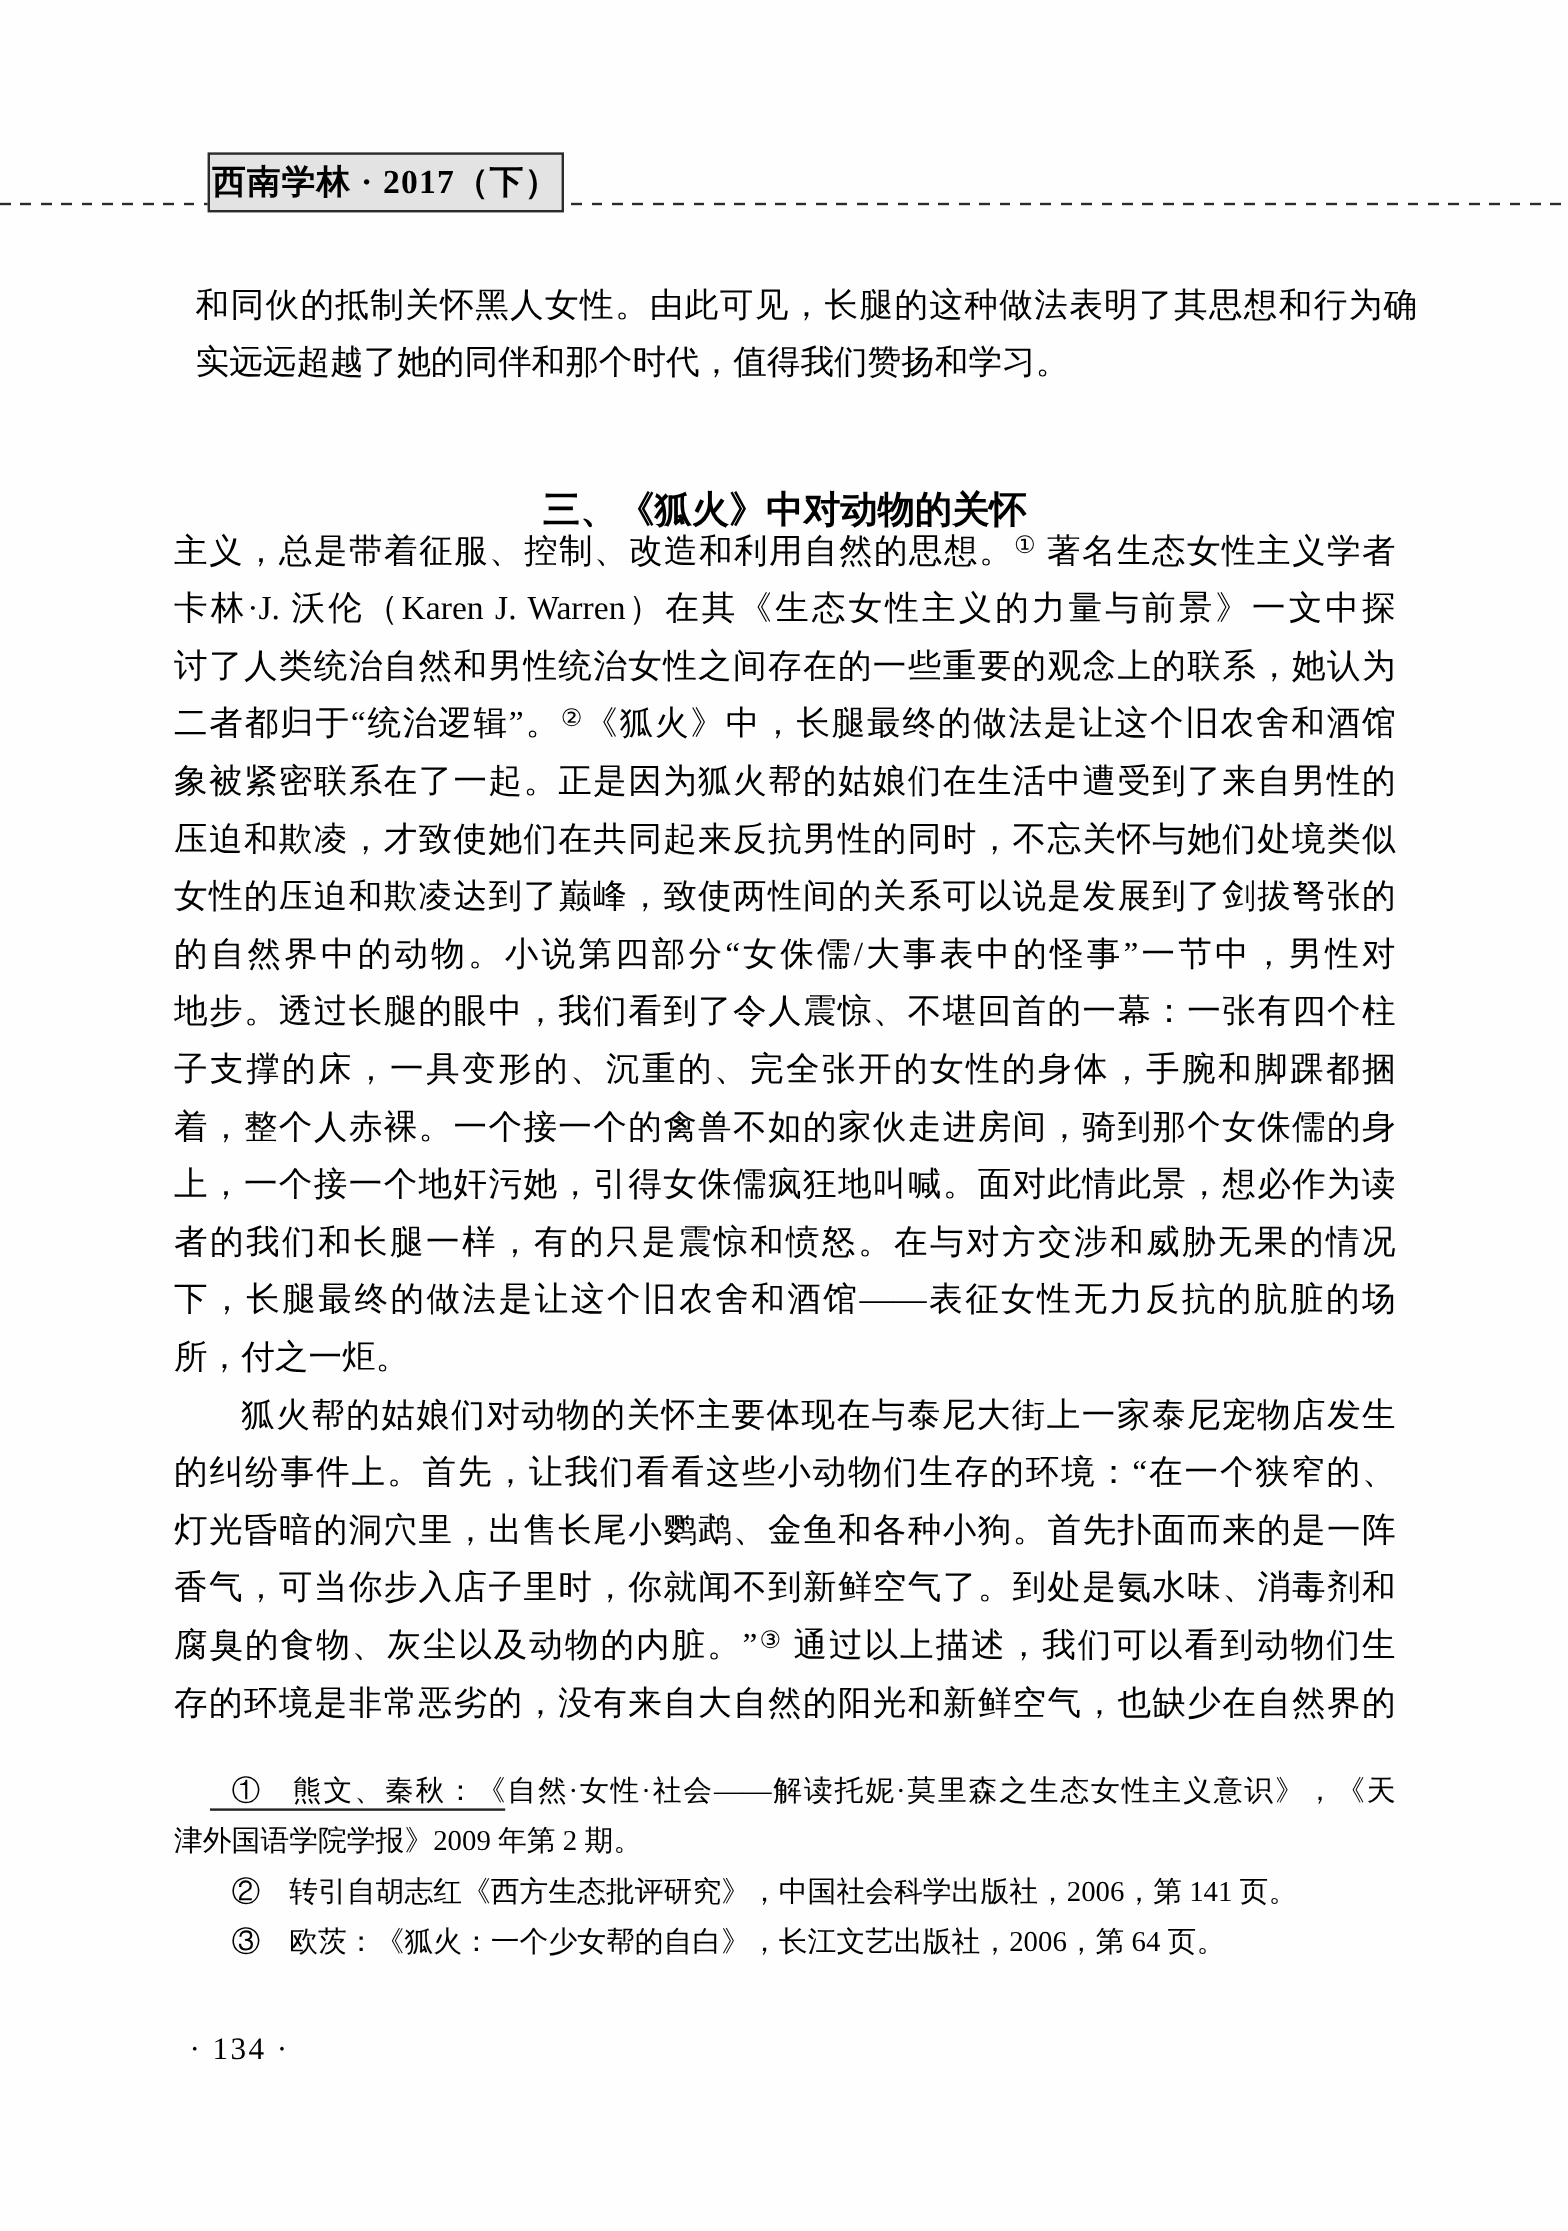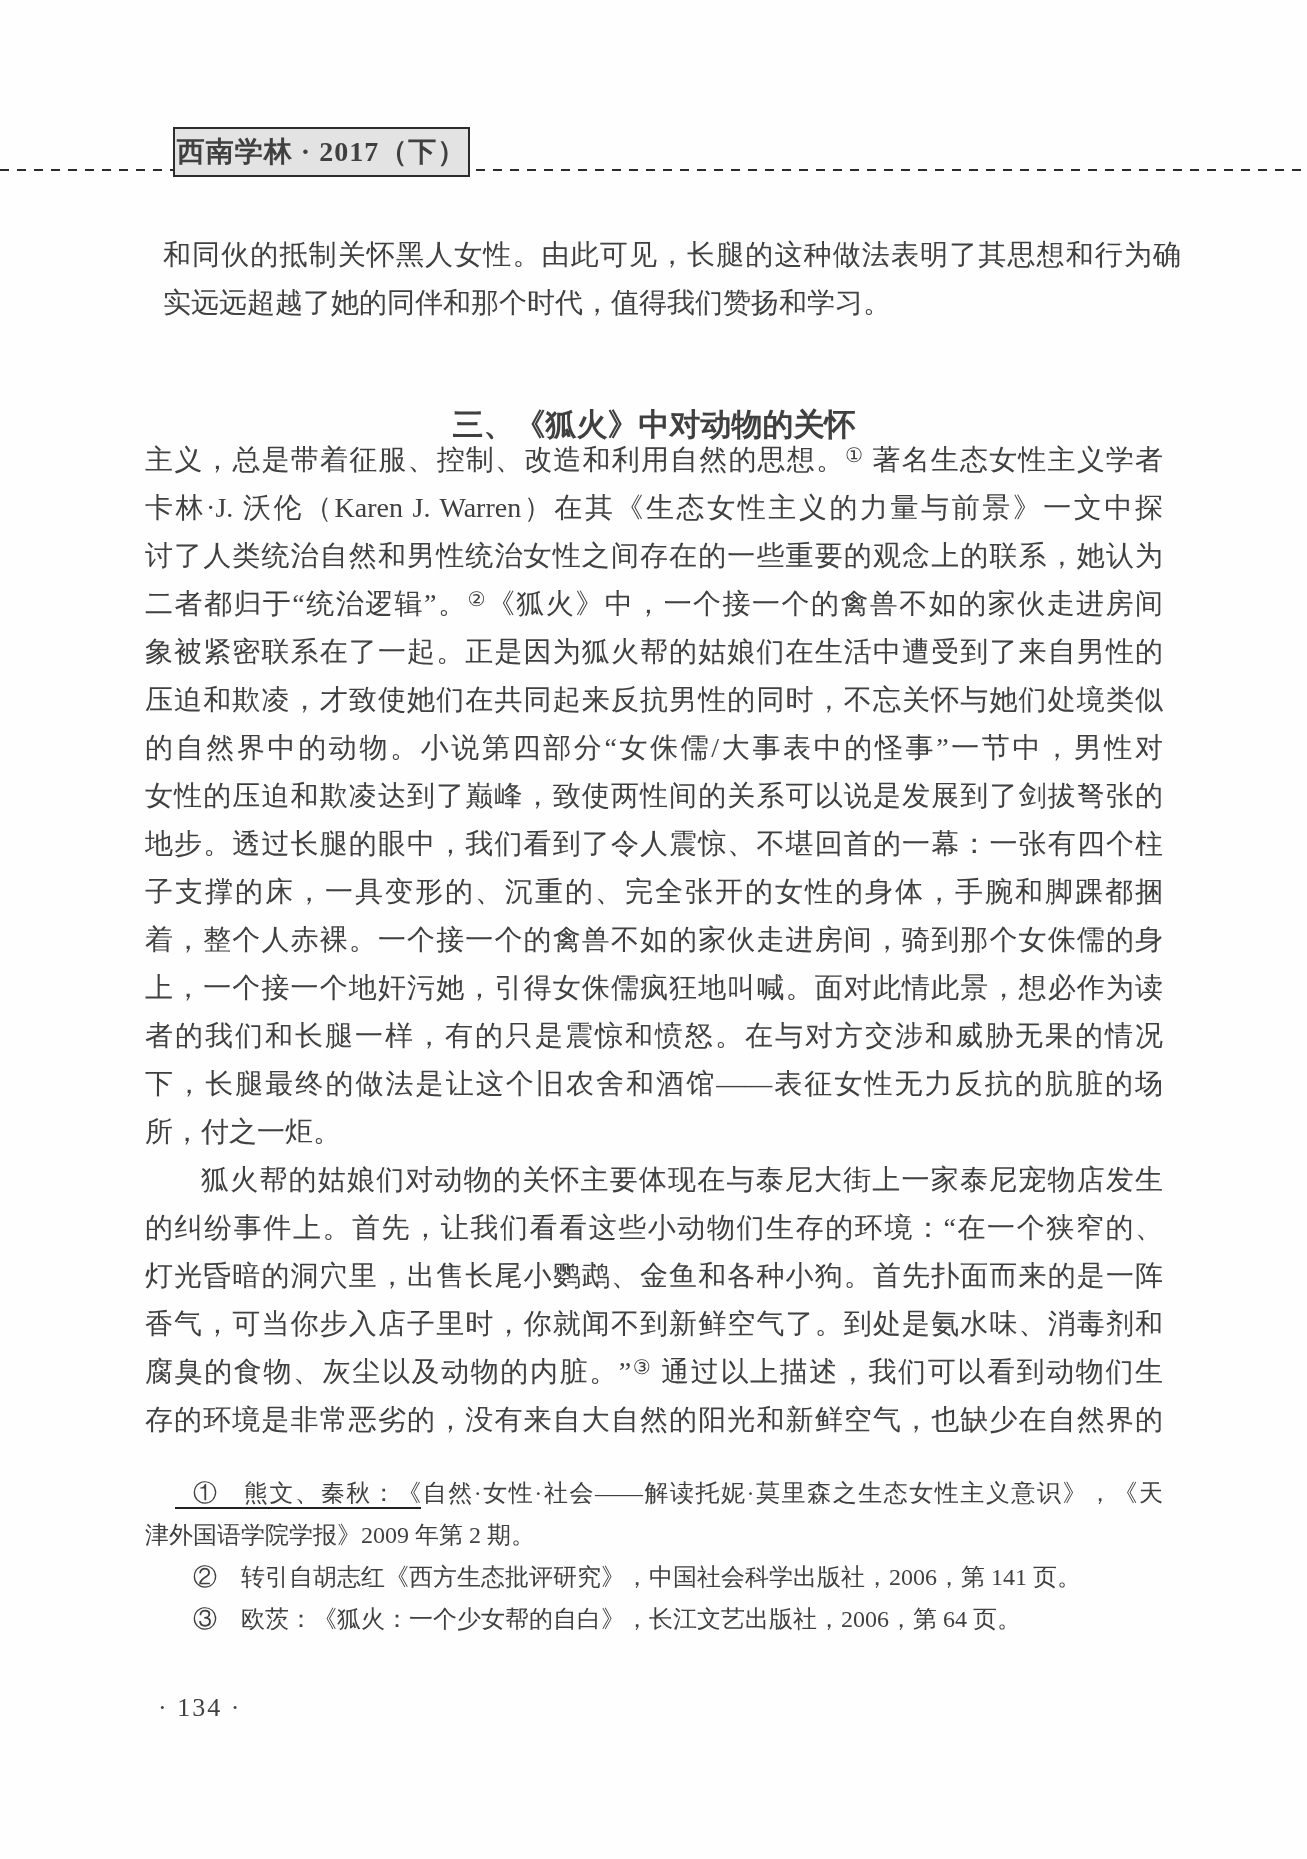--- a/index.html
+++ b/index.html
@@ -1,21 +1,21 @@
 <!DOCTYPE html>
 <html><head>
 <meta charset="utf-8">
 <style>
   html,body{margin:0;padding:0;background:#ffffff;}
   .page{
     position:relative;
     width:1307px;height:1859px;
     background:#fefefe;
     font-family:"Liberation Serif","DejaVu Serif",serif;
-    color:#404040;
+    color:#000000;
     overflow:hidden;
   }
   
   .journal-box{
     position:absolute;left:173px;top:127px;width:297px;height:50px;
     background:#e3e3e3;border:2px solid #2c2c2c;box-sizing:border-box;
     display:flex;align-items:center;justify-content:center;
     font-weight:bold;font-size:28px;letter-spacing:1px;
     z-index:2;
   }
@@ -71,25 +71,25 @@
       <div class="line last"><span>实远远超越了她的同伴和那个时代，值得我们赞扬和学习。</span></div>
     </div>
 
   <div class="section-heading">三、《狐火》中对动物的关怀</div>
 
   <div class="col body-text">
 
       <div class="line"><span>主义，总是带着征服、控制、改造和利用自然的思想。</span><sup>①</sup><span> 著名生态女性主义学者</span></div>
       <div class="line"><span>卡林·J. 沃伦（Karen J. Warren）在其《生态女性主义的力量与前景》一文中探</span></div>
       <div class="line"><span>讨了人类统治自然和男性统治女性之间存在的一些重要的观念上的联系，她认为</span></div>
-      <div class="line"><span>二者都归于“统治逻辑”。</span><sup>②</sup><span>《狐火》中，一个接一个的禽兽不如的家伙走进房间</span></div>
+      <div class="line"><span>二者都归于“统治逻辑”。</span><sup>②</sup><span>《狐火》中，长腿最终的做法是让这个旧农舍和酒馆</span></div>
       <div class="line"><span>象被紧密联系在了一起。正是因为狐火帮的姑娘们在生活中遭受到了来自男性的</span></div>
       <div class="line"><span>压迫和欺凌，才致使她们在共同起来反抗男性的同时，不忘关怀与她们处境类似</span></div>
+      <div class="line"><span>女性的压迫和欺凌达到了巅峰，致使两性间的关系可以说是发展到了剑拔弩张的</span></div>
       <div class="line"><span>的自然界中的动物。小说第四部分“女侏儒/大事表中的怪事”一节中，男性对</span></div>
-      <div class="line"><span>女性的压迫和欺凌达到了巅峰，致使两性间的关系可以说是发展到了剑拔弩张的</span></div>
       <div class="line"><span>地步。透过长腿的眼中，我们看到了令人震惊、不堪回首的一幕：一张有四个柱</span></div>
       <div class="line"><span>子支撑的床，一具变形的、沉重的、完全张开的女性的身体，手腕和脚踝都捆</span></div>
       <div class="line"><span>着，整个人赤裸。一个接一个的禽兽不如的家伙走进房间，骑到那个女侏儒的身</span></div>
       <div class="line"><span>上，一个接一个地奸污她，引得女侏儒疯狂地叫喊。面对此情此景，想必作为读</span></div>
       <div class="line"><span>者的我们和长腿一样，有的只是震惊和愤怒。在与对方交涉和威胁无果的情况</span></div>
       <div class="line"><span>下，长腿最终的做法是让这个旧农舍和酒馆——表征女性无力反抗的肮脏的场</span></div>
       <div class="line last"><span>所，付之一炬。</span></div>
       <div class="line indent"><span>狐火帮的姑娘们对动物的关怀主要体现在与泰尼大街上一家泰尼宠物店发生</span></div>
       <div class="line"><span>的纠纷事件上。首先，让我们看看这些小动物们生存的环境：“在一个狭窄的、</span></div>
       <div class="line"><span>灯光昏暗的洞穴里，出售长尾小鹦鹉、金鱼和各种小狗。首先扑面而来的是一阵</span></div>

